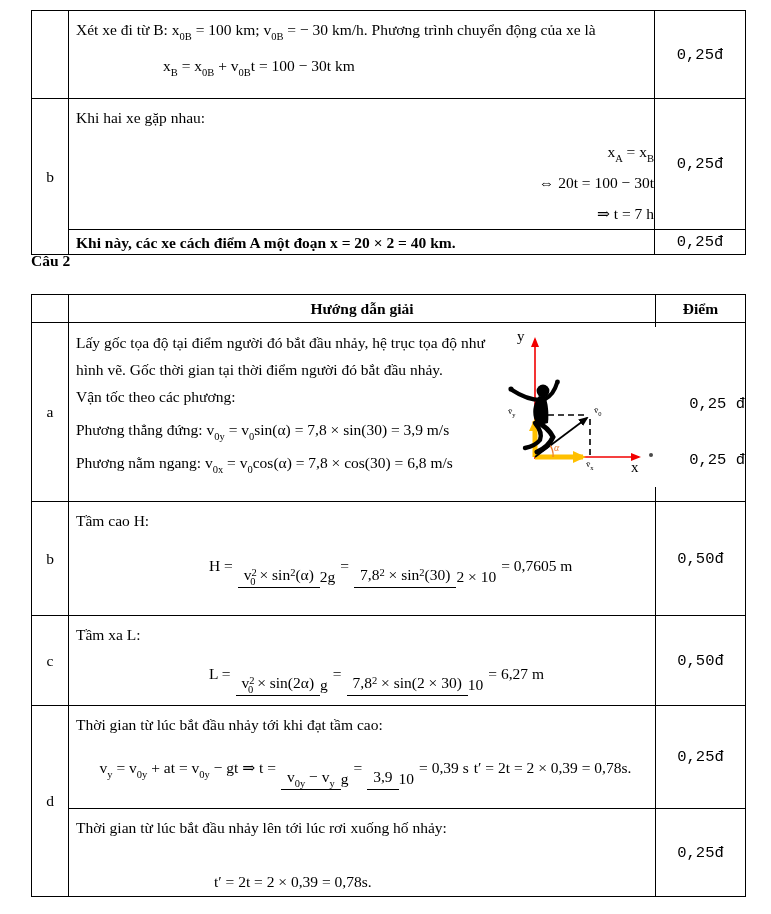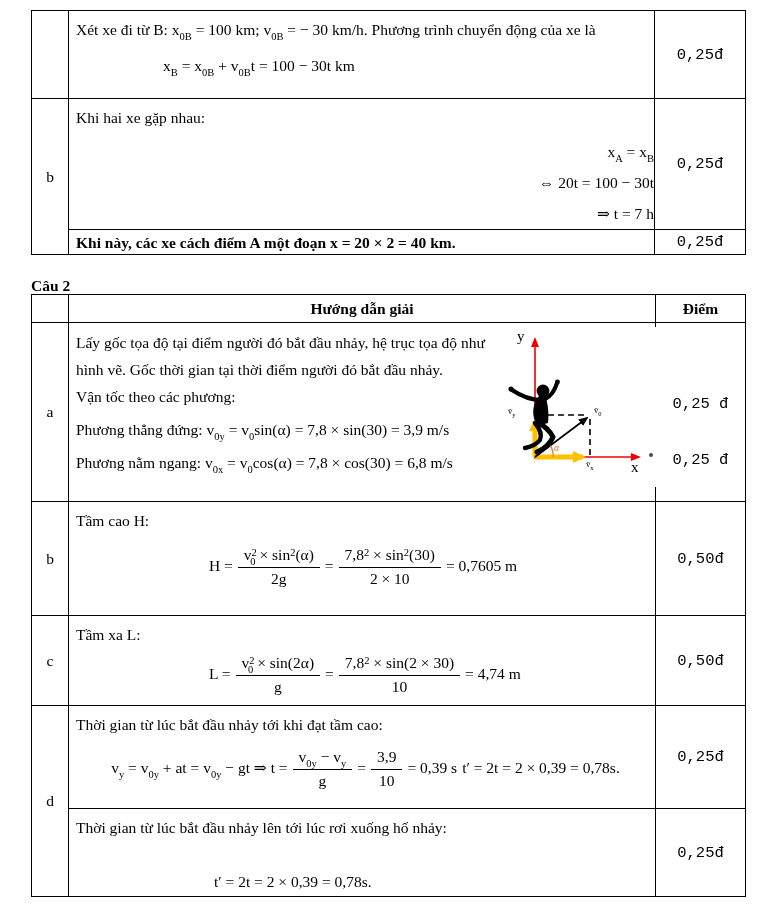--- a/index.html
+++ b/index.html
@@ -17,36 +17,36 @@
   table{border-collapse:collapse;table-layout:fixed;position:absolute;}
   td,th{border:1.5px solid #000;padding:0;vertical-align:top;overflow:visible;}
   .t1{left:31px;top:10px;width:714px;}
   .t2{left:31px;top:294px;width:714px;}
   td.lbl{text-align:center;vertical-align:middle;font-size:15.5px;}
   td.pts{text-align:center;vertical-align:middle;font-size:15.5px;font-family:Liberation Mono, monospace;}
   .txt{padding:5px 8px 0 7px;line-height:27px;}
   .txt-tight{padding:2px 8px 0 7px;line-height:22px;}
   .eq-block{margin:14px 0 0 94px;}
   .t1eqs{margin:5px 0 0 158px;line-height:31px;text-align:right;}
-  .heading{position:absolute;left:31px;top:277px;font-weight:bold;font-size:15.5px;}
+  .heading{position:absolute;left:31px;top:252px;font-weight:bold;font-size:15.5px;}
   th{font-weight:bold;text-align:center;vertical-align:middle;font-size:15.5px;}
   sub{font-size:10.5px;vertical-align:-4.5px;line-height:0;}
   sup{font-size:10.5px;vertical-align:4px;line-height:0;}
   sup + sub{margin-left:-6.5px;}
   .formula{display:flex;align-items:center;gap:5px;}
   .ml140{margin-left:140px;margin-top:10px;}
   .ml145{margin-left:145px;margin-top:32px;}
   .mlt{margin-left:0;margin-top:8px;padding-left:7px;justify-content:center;}
-  .frac{display:inline-flex;flex-direction:column;align-items:center;}
+  .frac{display:inline-flex;flex-direction:row;align-items:center;margin-top:20px;}
   .frac .num{padding:1px 6px 3px;border-bottom:1.4px solid #000;line-height:1.25;white-space:nowrap;}
   .frac .den{padding-top:2px;line-height:1.2;white-space:nowrap;}
   .acell{position:relative;}
   .a-text{padding:6px 8px 0 7px;width:455px;line-height:27px;}
   .a-text .phline{margin-top:6px;}
-  .apts div{text-align:center;}
+  .apts div{text-align:right;}
   .apt1{margin-top:72px;}
   .apt2{margin-top:38px;}
   
   .figure{position:absolute;left:434px;top:4px;width:170px;height:160px;background:#fff;z-index:3;}
   .figure svg{position:absolute;left:0;top:0;}
   .fig-label{position:absolute;line-height:1;white-space:nowrap;}
   .axl{font-size:15px;}
   .vecl{font-size:8.5px;}
   .vecl sub{font-size:6.5px;vertical-align:-2.5px;}
   .angl{font-size:10px;font-style:italic;color:var(--c-angle);}
@@ -209,21 +209,21 @@
           <span>L =</span>
           <span class="frac">
             <span class="num">v<sup>2</sup><sub>0</sub> × sin(2α)</span>
             <span class="den">g</span>
           </span>
           <span>=</span>
           <span class="frac">
             <span class="num">7,8<sup>2</sup> × sin(2 × 30)</span>
             <span class="den">10</span>
           </span>
-          <span>= 4,74 m</span>
+          <span>= 6,27 m</span>
         </div>
       </td>
       <td class="pts">0,50đ</td>
     </tr>
 
     <tr style="height:103px">
       <td class="lbl" rowspan="2">d</td>
       <td>
         <div class="txt">Thời gian từ lúc bắt đầu nhảy tới khi đạt tầm cao:</div>
         <div class="formula mlt">

